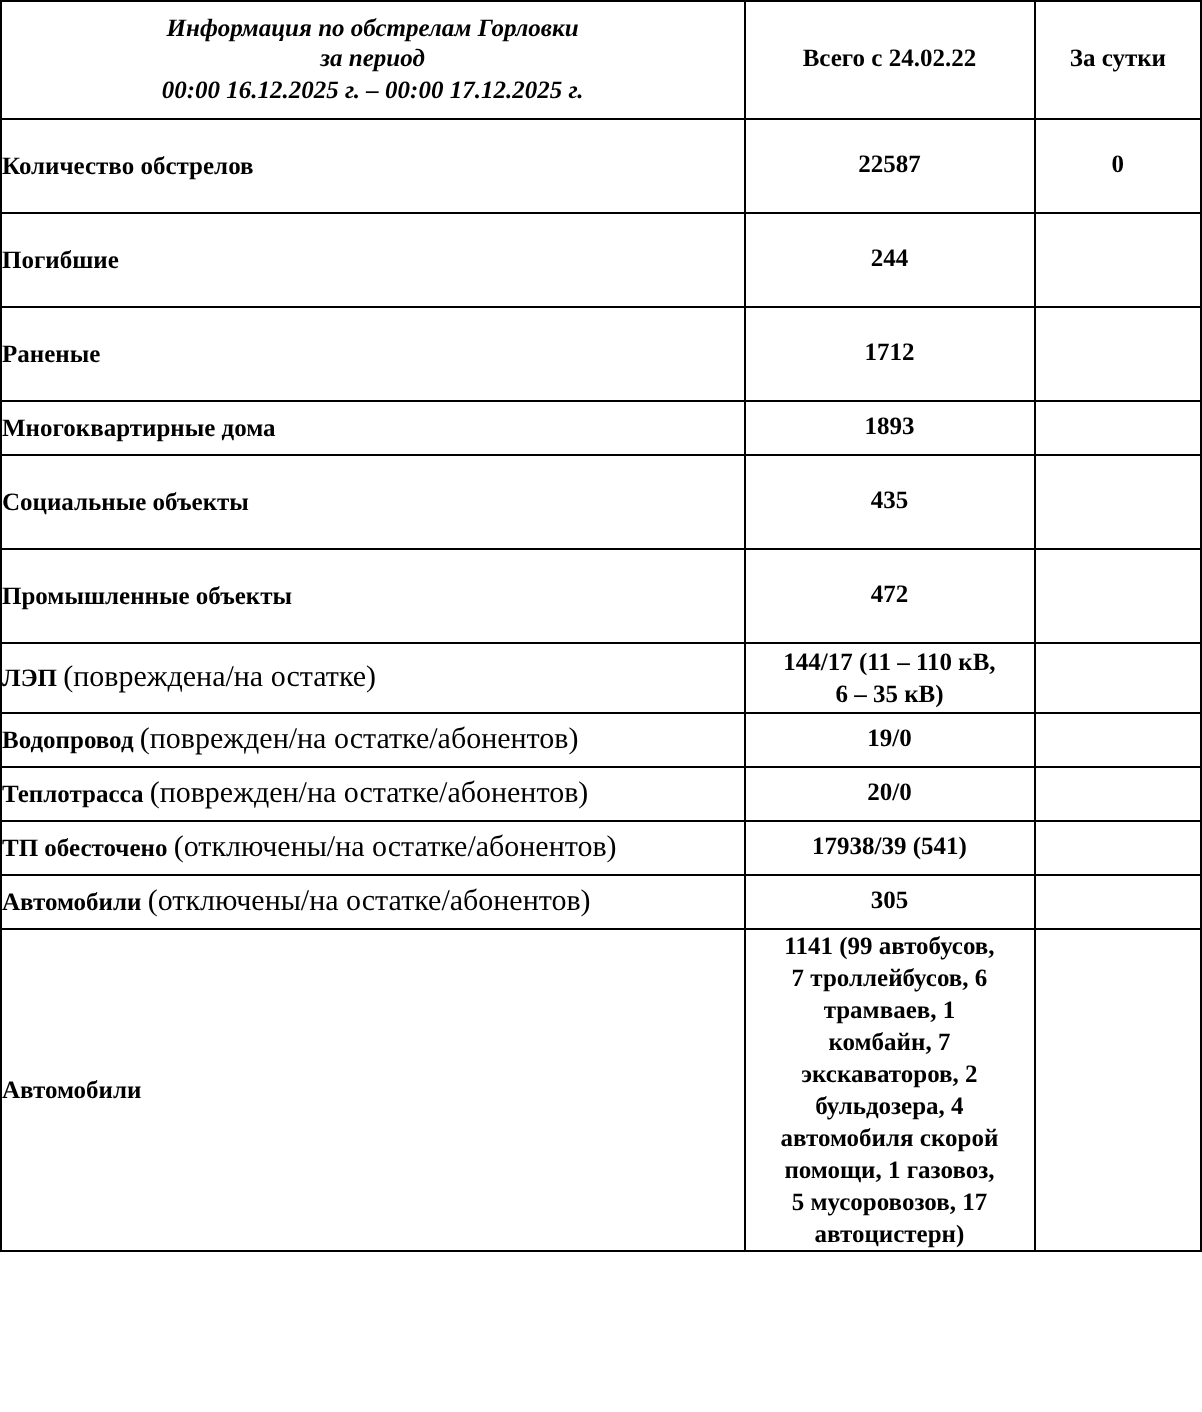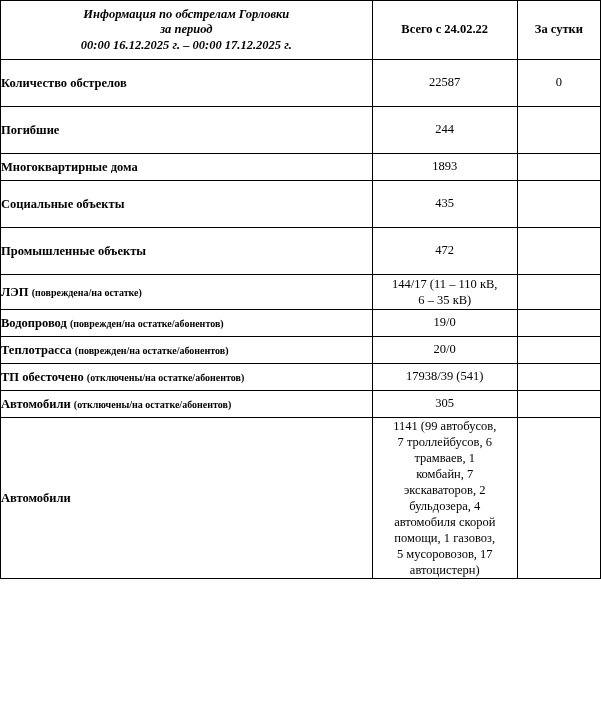--- a/index.html
+++ b/index.html
@@ -38,25 +38,25 @@
   .hdr-cell .ln { display: block; font-style: italic; }
 
   .label-cell {
     font-weight: bold;
     font-size: 12.5px;
     padding: 4px 6px 4px 8px;
     text-align: left;
     line-height: 1.2;
   }
   .label-cell .sub {
-    font-weight: bold;
-    font-size: 10px;
+    font-weight: normal;
+    font-size: 15px;
   }
   .value-cell {
-    font-weight: normal;
+    font-weight: bold;
     font-size: 12.5px;
     text-align: center;
     line-height: 1.25;
     padding: 3px 4px;
   }
   .value-cell.multi {
     line-height: 1.28;
   }
   .empty-cell { }
 
@@ -88,20 +88,25 @@
       <td class="hdr-cell">За сутки</td>
     </tr>
   <tr class="h-tall">
         <td class="label-cell"><span>Количество обстрелов</span></td>
         <td class="value-cell">22587</td>
         <td class="value-cell empty-cell">0</td>
       </tr>
       <tr class="h-tall">
         <td class="label-cell"><span>Погибшие</span></td>
         <td class="value-cell">244</td>
+        <td class="value-cell empty-cell"></td>
+      </tr>
+      <tr class="h-tall">
+        <td class="label-cell"><span>Раненые</span></td>
+        <td class="value-cell">1712</td>
         <td class="value-cell empty-cell"></td>
       </tr>
       <tr class="h-small">
         <td class="label-cell"><span>Многоквартирные дома</span></td>
         <td class="value-cell">1893</td>
         <td class="value-cell empty-cell"></td>
       </tr>
       <tr class="h-tall">
         <td class="label-cell"><span>Социальные объекты</span></td>
         <td class="value-cell">435</td>

